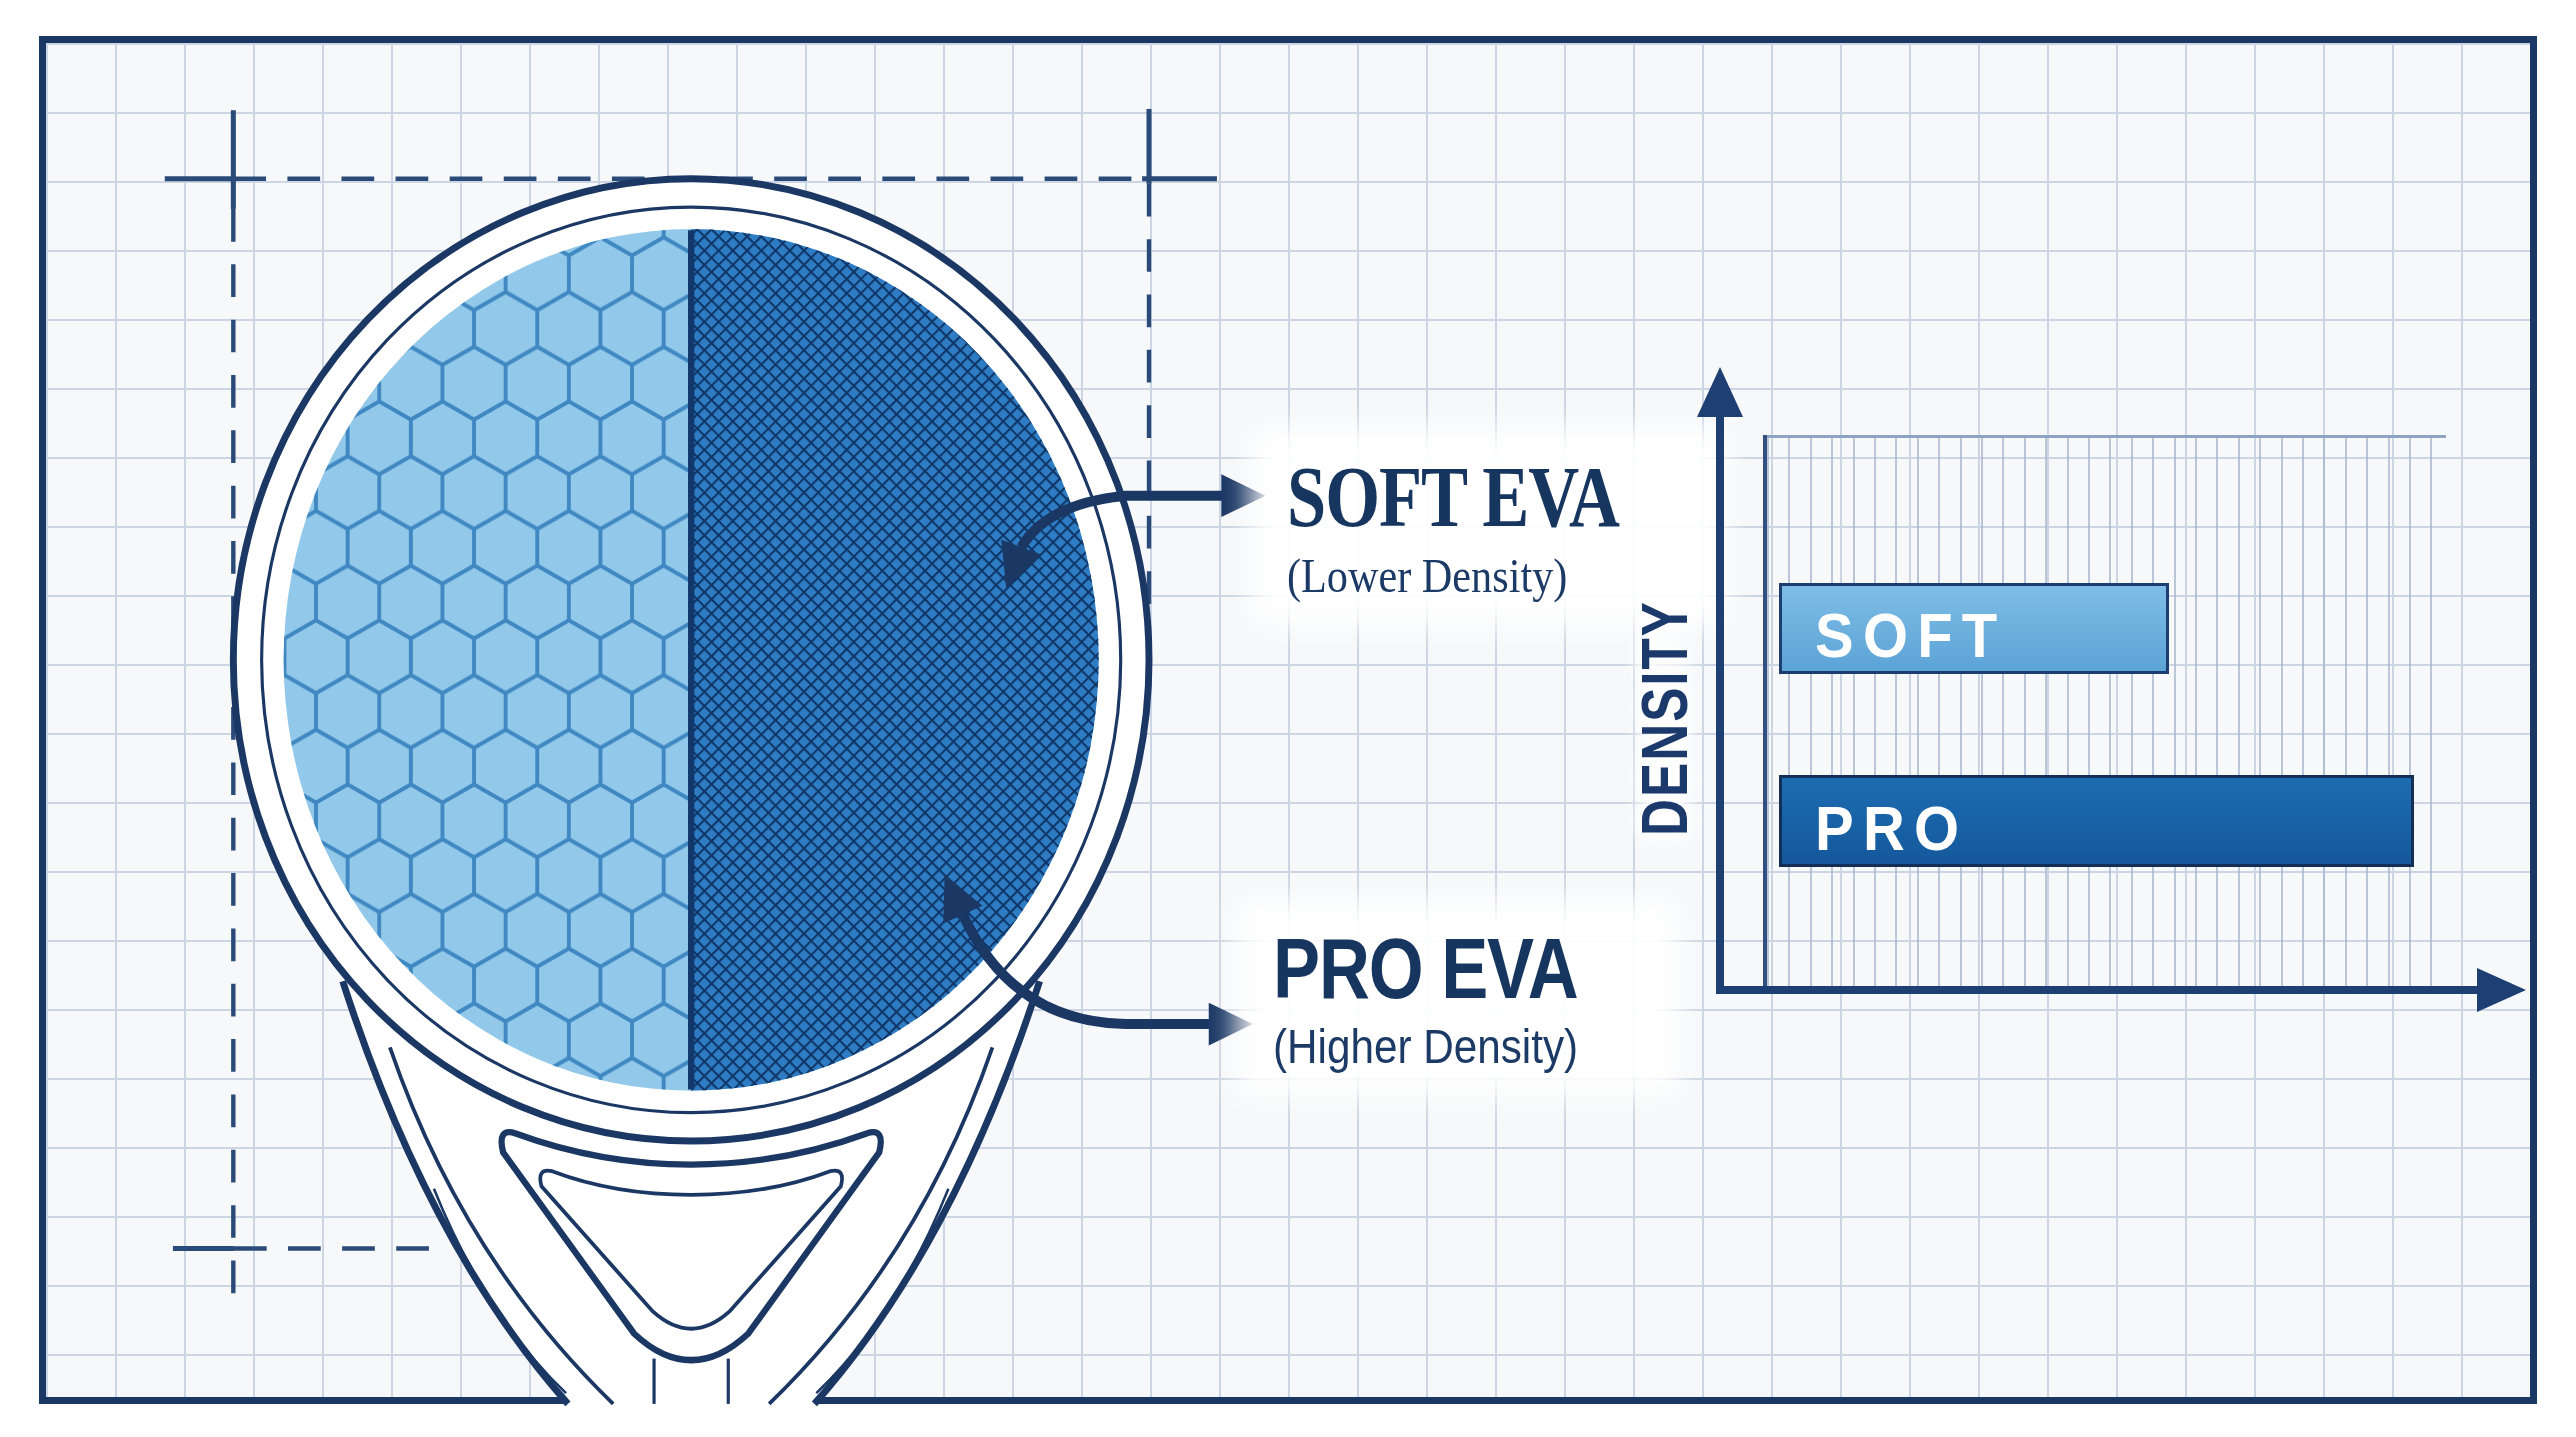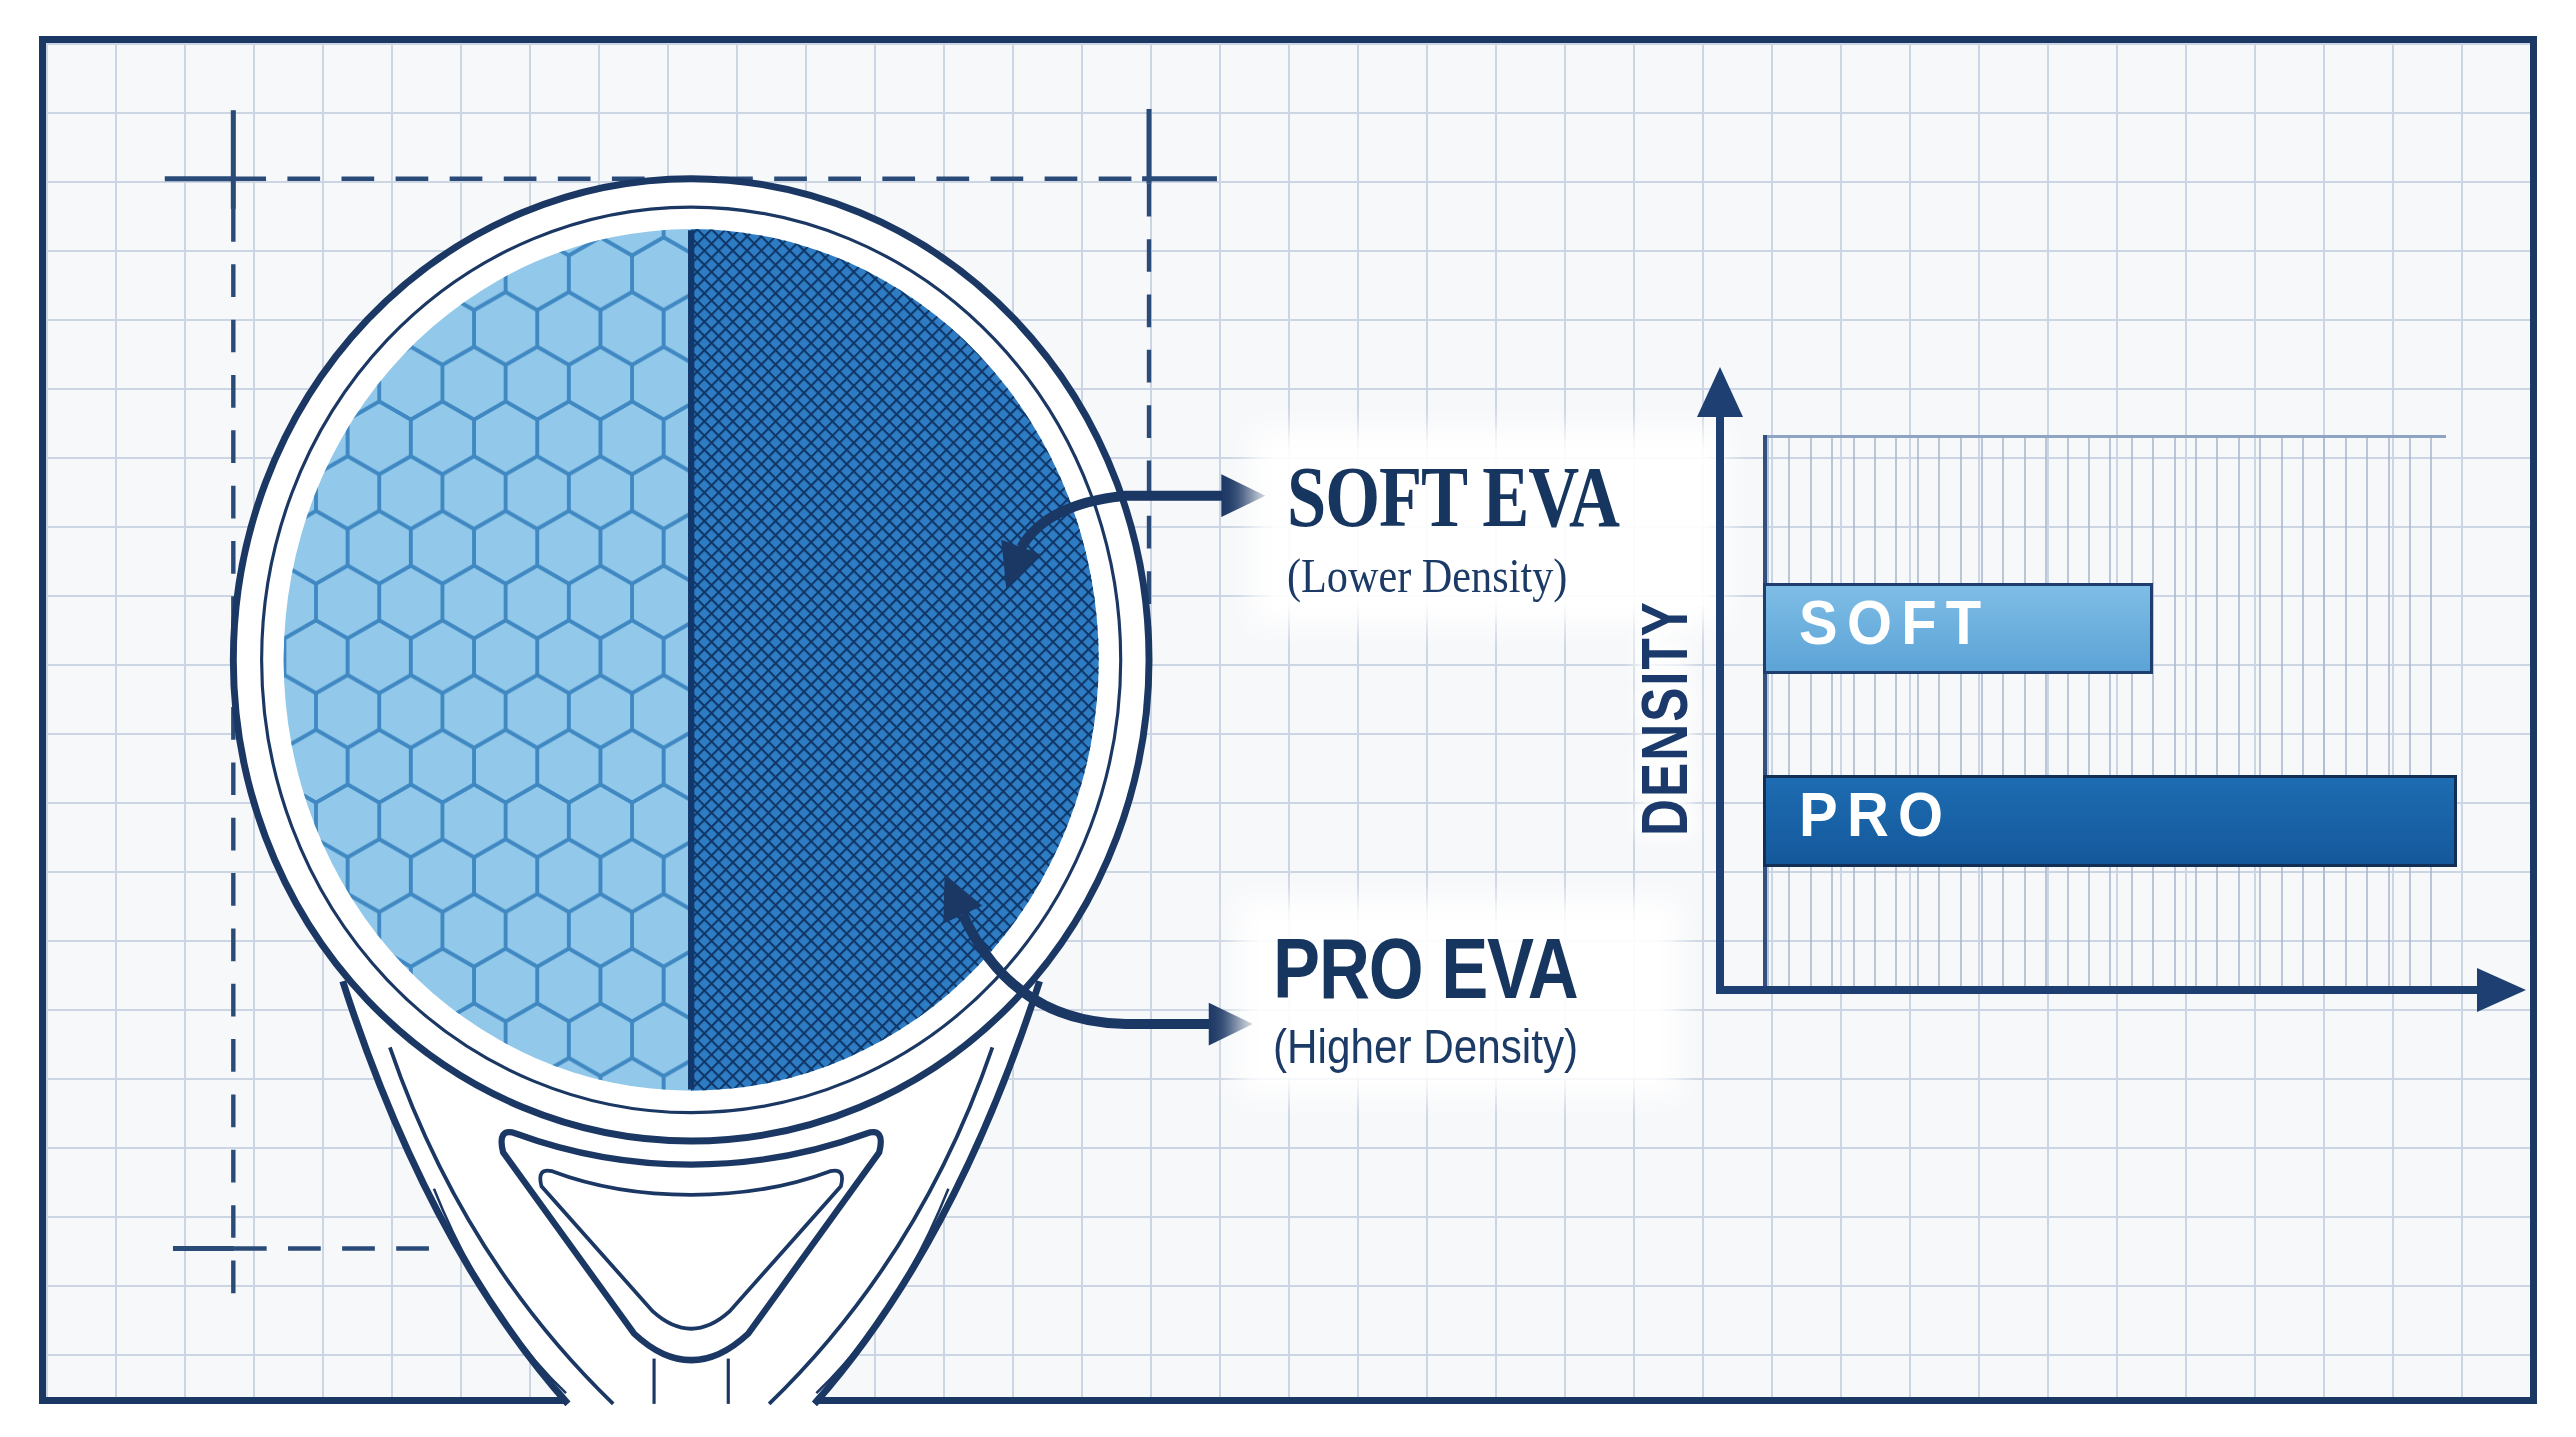--- a/index.html
+++ b/index.html
@@ -52,22 +52,22 @@
     border-left:49px solid #1e3f72;
   }
   .plot-vline{position:absolute;background:#31507f;}
   .plot-topline{position:absolute;background:#8fa3c2;}
   .plot-stripes{
     position:absolute;
     background-image:repeating-linear-gradient(to right,#a6b6cd 0 1.9px,transparent 1.9px 21.4px);
     opacity:.75;
   }
   .bar{
-    position:absolute;display:flex;align-items:flex-start;
-    border:3.8px solid #1d3e6e;box-sizing:border-box;
+    position:absolute;display:flex;align-items:flex-end;
+    border:3.8px solid #1d3e6e;box-sizing:border-box;margin-left:16px;
   }
   .bar-soft{background:linear-gradient(#7ebde6,#5ca3d6);}
   .bar-pro{background:linear-gradient(#1e6cb2,#14589b);border-color:#142f56;}
   .bar-label{
     color:#ffffff;font-weight:bold;font-size:63px;letter-spacing:10px;
     padding-left:36px;display:inline-block;
     transform:scaleX(0.92);transform-origin:left center;
   }
   .density-label{
     position:absolute;left:1665px;top:718px;
@@ -176,21 +176,21 @@
   <div class="plot-vline" style="left:1763px;top:435px;width:3.8px;height:551px;"></div>
 
   <div class="axis" style="left:1716px;top:415px;width:8.2px;height:579px;"></div>
   <div class="y-axis-arrow" style="left:1697px;top:367px;"></div>
   <div class="axis" style="left:1716px;top:986px;width:762px;height:8.2px;"></div>
   <div class="x-axis-arrow" style="left:2477px;top:968px;"></div>
 
   <div class="bar bar-soft" style="left: 1763px; top: 583px; height: 91px; width: 390px;">
     <span class="bar-label">SOFT</span>
   </div>
-  <div class="bar bar-pro" style="left: 1763px; top: 775px; height: 92px; width: 694px;">
+  <div class="bar bar-pro" style="left: 1763px; top: 775px; height: 92px; width: 635px;">
     <span class="bar-label">PRO</span>
   </div>
 
   <div class="density-label">
     <span class="density-inner">DENSITY</span>
   </div>
 </div>
 
 
 </body></html>

